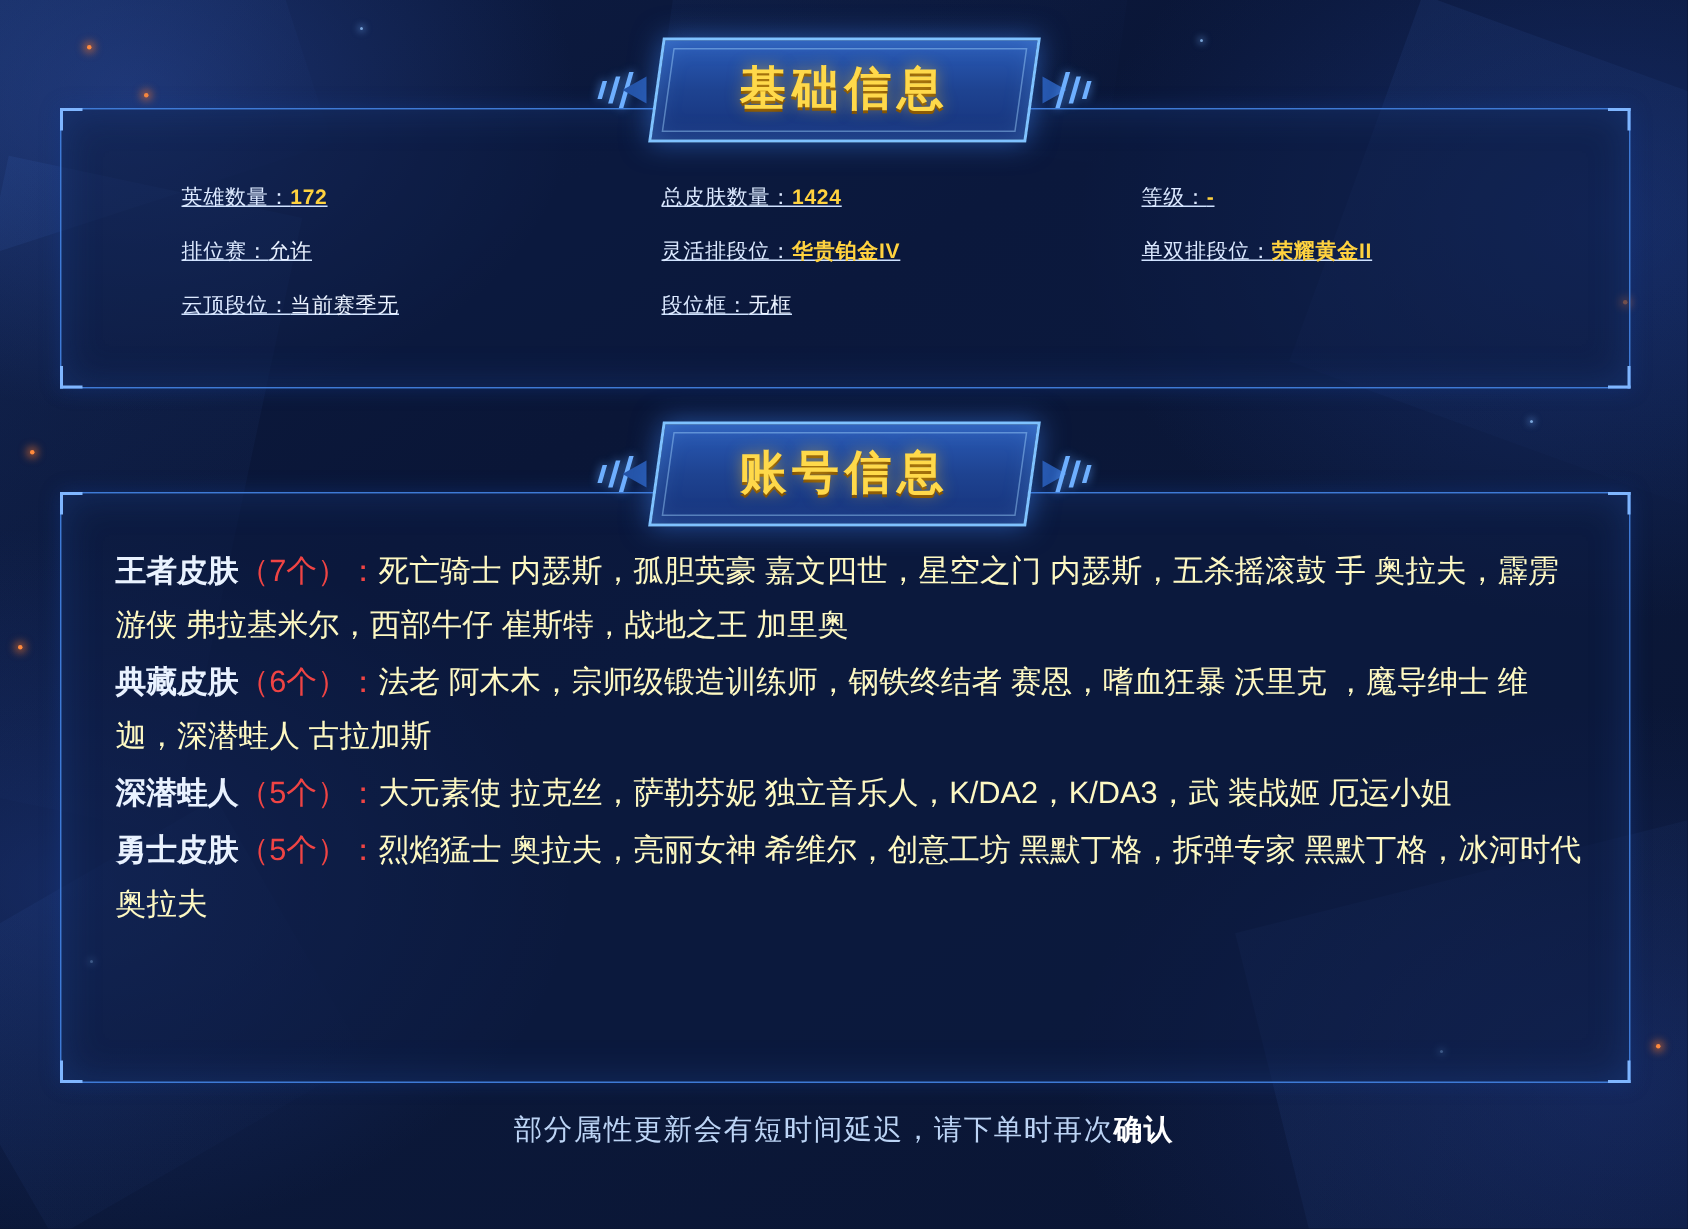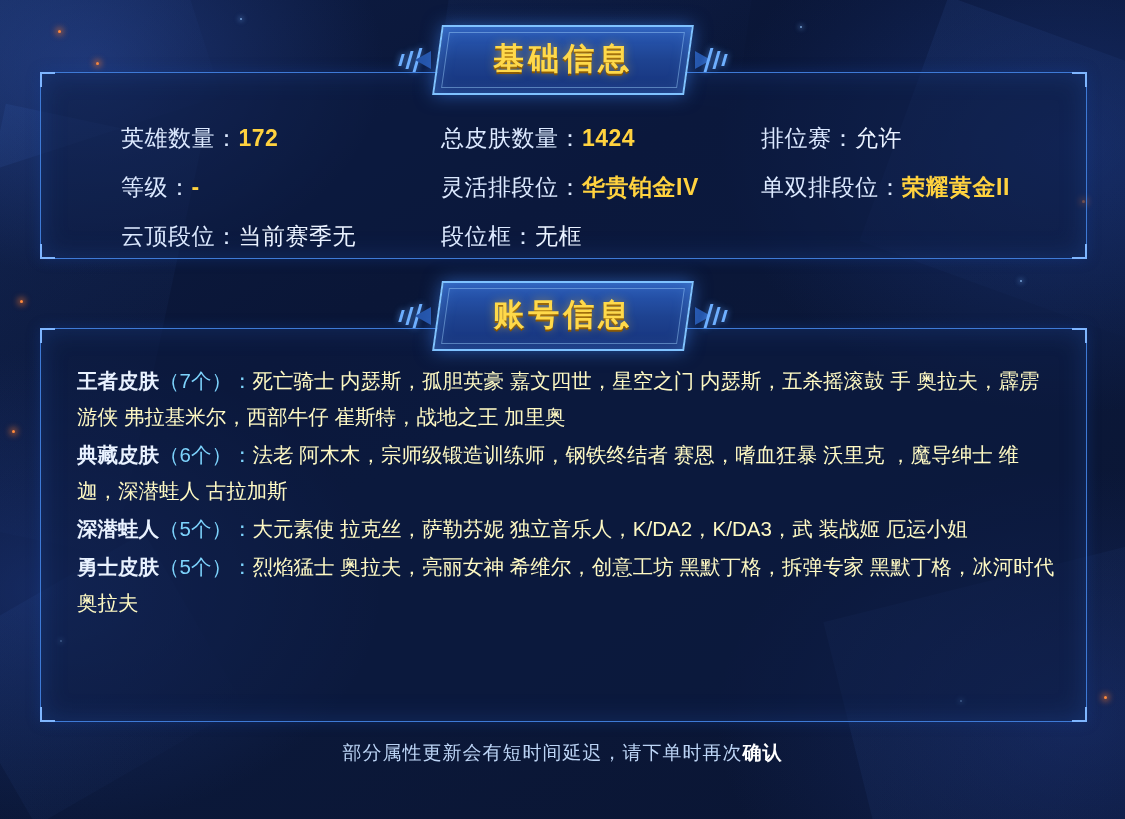--- a/index.html
+++ b/index.html
@@ -145,40 +145,41 @@
   
   .basic-grid {
     position: absolute;
     left: 80px; top: 50px;
     width: 930px;
     display: grid;
     grid-template-columns: 320px 320px 290px;
     row-gap: 18px;
   }
   .kv {
-    font-size: 23px;
+    font-size: 14px;
     color: #cfe2ff;
     white-space: nowrap;
     letter-spacing: .5px;
+    text-decoration: underline;
   }
   .kv .k { color: #dce9ff; }
   .kv .v { color: #ffd23f; font-weight: bold; }
   .kv .v-white { color: #eaf2ff; font-weight: normal; }
 
   
   .account-body {
     position: absolute;
     left: 36px; top: 34px; right: 28px;
     font-size: 20.5px;
     line-height: 36px;
     color: #e6f0ff;
   }
   .acc-line { margin-bottom: 2px; }
   .acc-label { color: #e9f2ff; font-weight: bold; }
-  .acc-count { color: #7dd3fc; }
+  .acc-count { color: #ef4444; }
   .acc-items { color: #fef9c3; }
 
   
   .footer {
     position: absolute;
     left: 0; right: 0;
     top: 740px;
     text-align: center;
     font-size: 19px;
     color: #bcd4f5;
@@ -211,23 +212,23 @@
 
 <div class="panel" id="panel-basic">
   <span class="corner c-tl"></span>
   <span class="corner c-tr"></span>
   <span class="corner c-bl"></span>
   <span class="corner c-br"></span>
 
   <div class="basic-grid">
     <div class="kv"><span class="k">英雄数量：</span><span class="v">172</span></div>
     <div class="kv"><span class="k">总皮肤数量：</span><span class="v">1424</span></div>
+    <div class="kv"><span class="k">等级：</span><span class="v">-</span></div>
+
     <div class="kv"><span class="k">排位赛：</span><span class="v-white">允许</span></div>
-
-    <div class="kv"><span class="k">等级：</span><span class="v">-</span></div>
     <div class="kv"><span class="k">灵活排段位：</span><span class="v">华贵铂金IV</span></div>
     <div class="kv"><span class="k">单双排段位：</span><span class="v">荣耀黄金II</span></div>
 
     <div class="kv"><span class="k">云顶段位：</span><span class="v-white">当前赛季无</span></div>
     <div class="kv"><span class="k">段位框：</span><span class="v-white">无框</span></div>
     <div class="kv"><span class="k"></span><span class="v-white"></span></div>
   </div>
 </div>
 
 <div class="ribbon-wrap" id="ribbon-basic">

